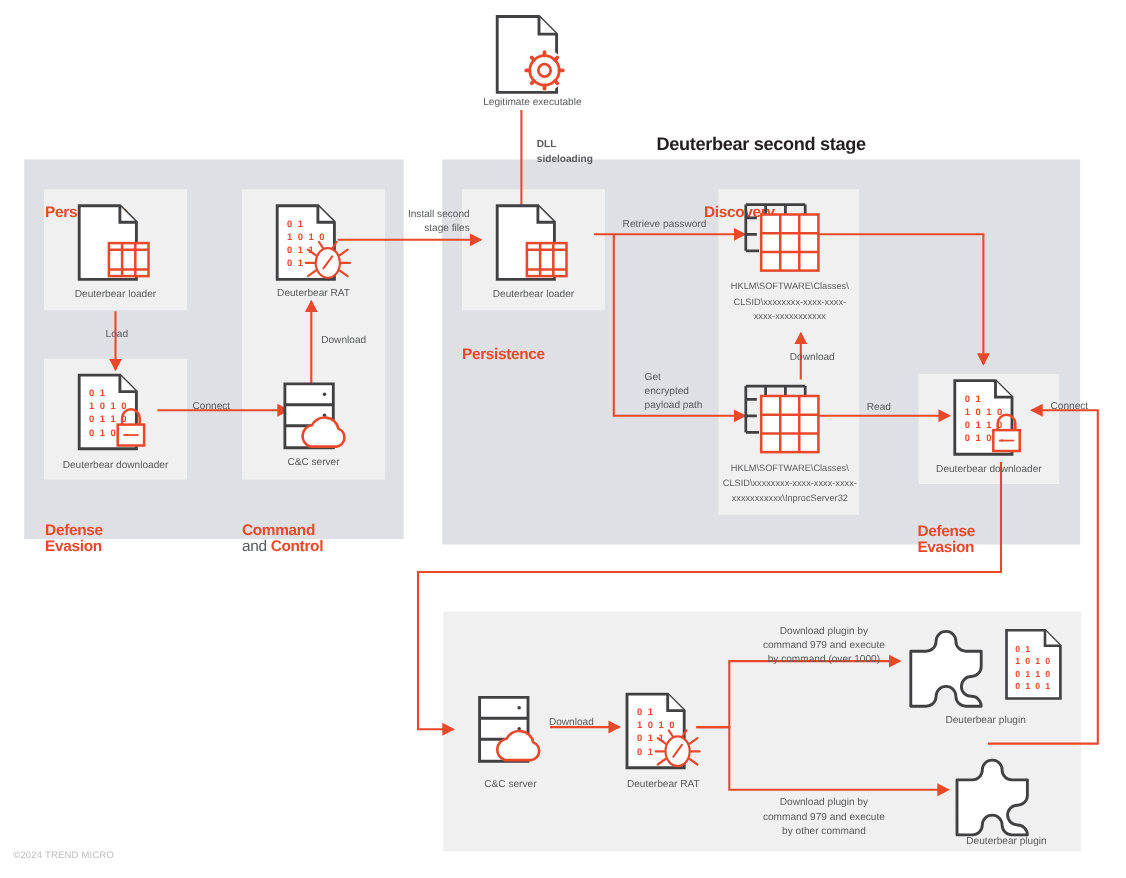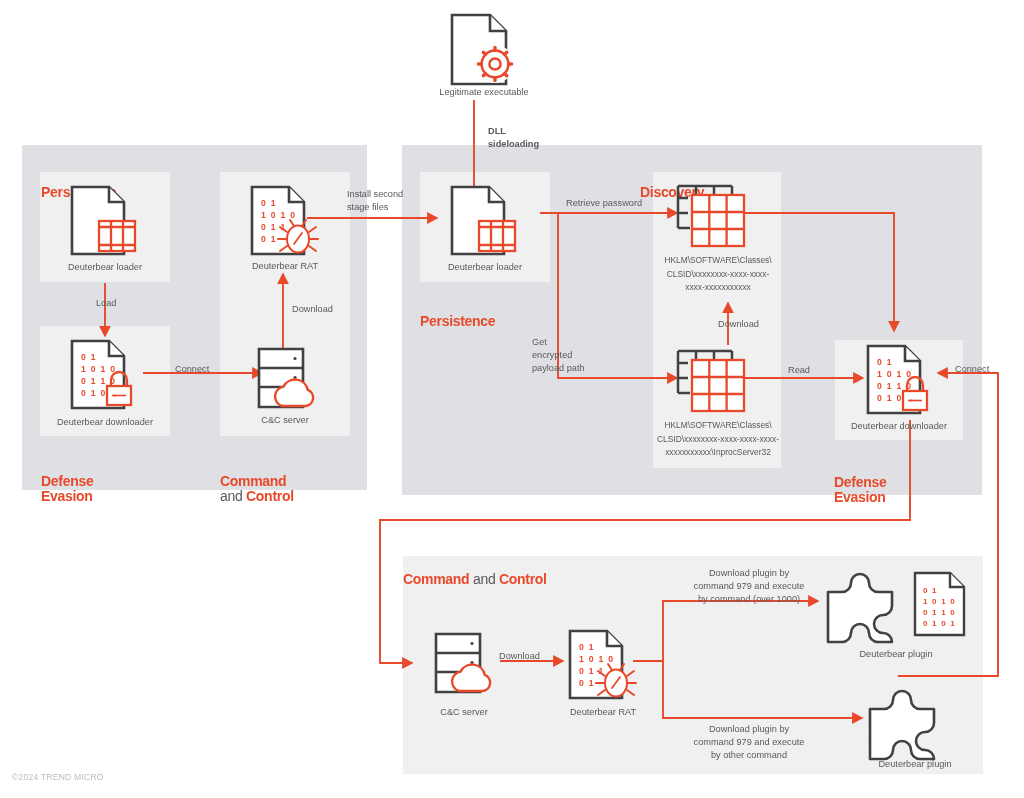--- a/index.html
+++ b/index.html
@@ -104,42 +104,38 @@
   <div class="inner-panel" style="left:40px; top:326px; width:130px; height:110px;"></div>
   <div class="inner-panel" style="left:220px; top:172px; width:130px; height:264px;"></div>
 
   <div class="outer-panel" style="left:402px; top:145px; width:580px; height:350px;"></div>
   <div class="inner-panel" style="left:420px; top:172px; width:130px; height:110px;"></div>
   <div class="inner-panel" style="left:653px; top:172px; width:128px; height:296px;"></div>
   <div class="inner-panel" style="left:835px; top:340px; width:128px; height:100px;"></div>
 
   <div class="inner-panel" style="left:403px; top:556px; width:580px; height:218px;"></div>
 
+  <div class="stage-title" style="left:402px; top:122px; width:580px;">Deuterbear second stage</div>
 
   <div class="tactic" style="left:41px; top:152px;">Persistence</div>
   <div class="tactic" style="left:41px; top:441px;">
     <span>Defense</span><br>
     <span>Evasion</span>
   </div>
   <div class="tactic" style="left:220px; top:441px;">
     <span>Command</span><br>
     <span class="and">and</span>
     <span>Control</span>
   </div>
 
   <div class="tactic" style="left:640px; top:152px;">Discovery</div>
   <div class="tactic" style="left:420px; top:281px;">Persistence</div>
   <div class="tactic" style="left:834px; top:442px;">
     <span>Defense</span><br>
     <span>Evasion</span>
-  </div>
-  <div class="tactic" style="left:403px; top:539px;">
-    <span>Command</span>
-    <span class="and">and</span>
-    <span>Control</span>
   </div>
 
   <svg class="layer" viewBox="0 0 1024 798">
     <defs>
       <marker id="ah" markerWidth="7" markerHeight="7" refX="5.2" refY="3.5" orient="auto" markerUnits="strokeWidth">
         <path d="M0,0.4 L6,3.5 L0,6.6 z" fill="#e8492b"></path>
       </marker>
     </defs>
     <g fill="none" stroke="#e8492b" stroke-width="1.9" marker-end="url(#ah)">
 
@@ -175,26 +171,26 @@
     </g>
   </svg>
 
   <div class="lbl c" style="left:488px; top:125px; text-align:left;">
     <span>DLL</span><br>
     <span>sideloading</span>
   </div>
   <div class="lbl" style="left:96px; top:297px;">Load</div>
   <div class="lbl" style="left:175px; top:363px;">Connect</div>
   <div class="lbl" style="left:292px; top:303px;">Download</div>
-  <div class="lbl" style="left:347px; top:188px; text-align:left; width:80px;">
+  <div class="lbl" style="left:347px; top:188px; text-align:right; width:80px;">
     <span>Install second</span><br>
     <span>stage files</span>
   </div>
   <div class="lbl" style="left:566px; top:197px;">Retrieve password</div>
-  <div class="lbl" style="left:532px; top:336px;">
+  <div class="lbl" style="left:586px; top:336px;">
     <span>Get</span><br>
     <span>encrypted</span><br>
     <span>payload path</span>
   </div>
   <div class="lbl" style="left:718px; top:318px;">Download</div>
   <div class="lbl" style="left:788px; top:364px;">Read</div>
   <div class="lbl" style="left:955px; top:363px;">Connect</div>
   <div class="lbl" style="left:499px; top:650px;">Download</div>
   <div class="lbl" style="left:688px; top:567px; width:122px; text-align:center;">
     <span>Download plugin by</span><br>

